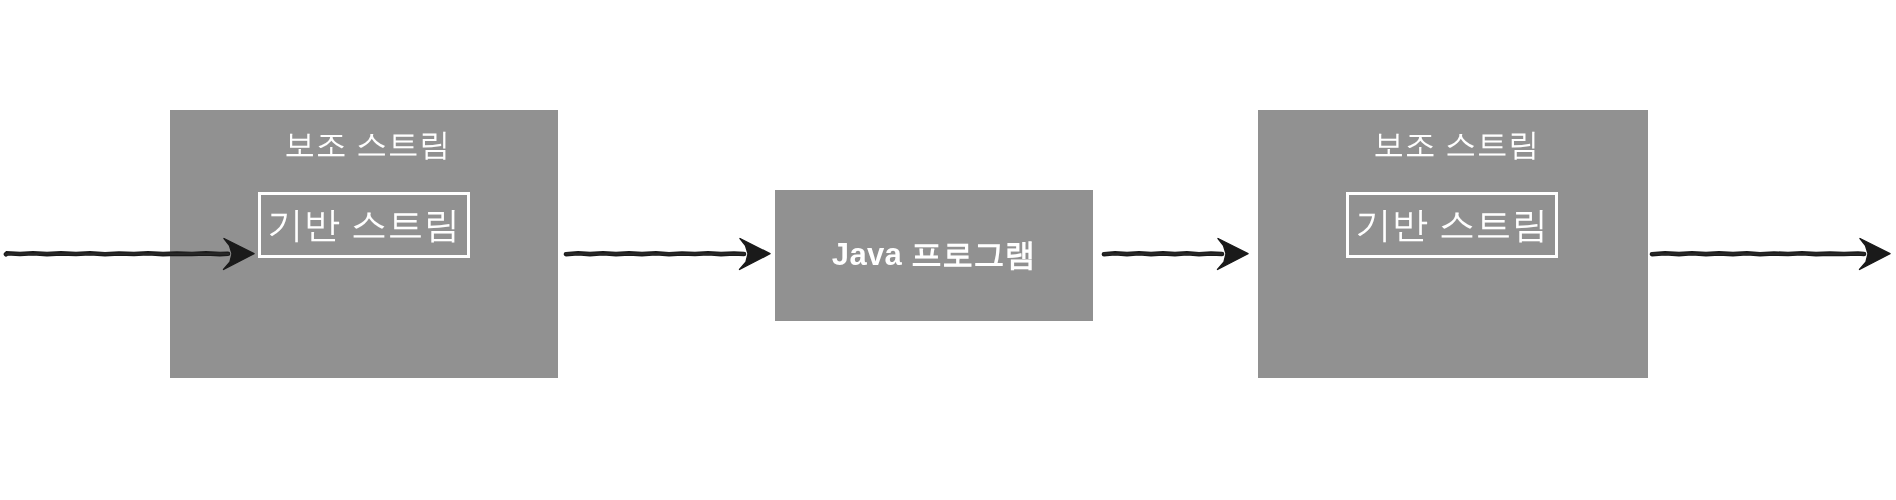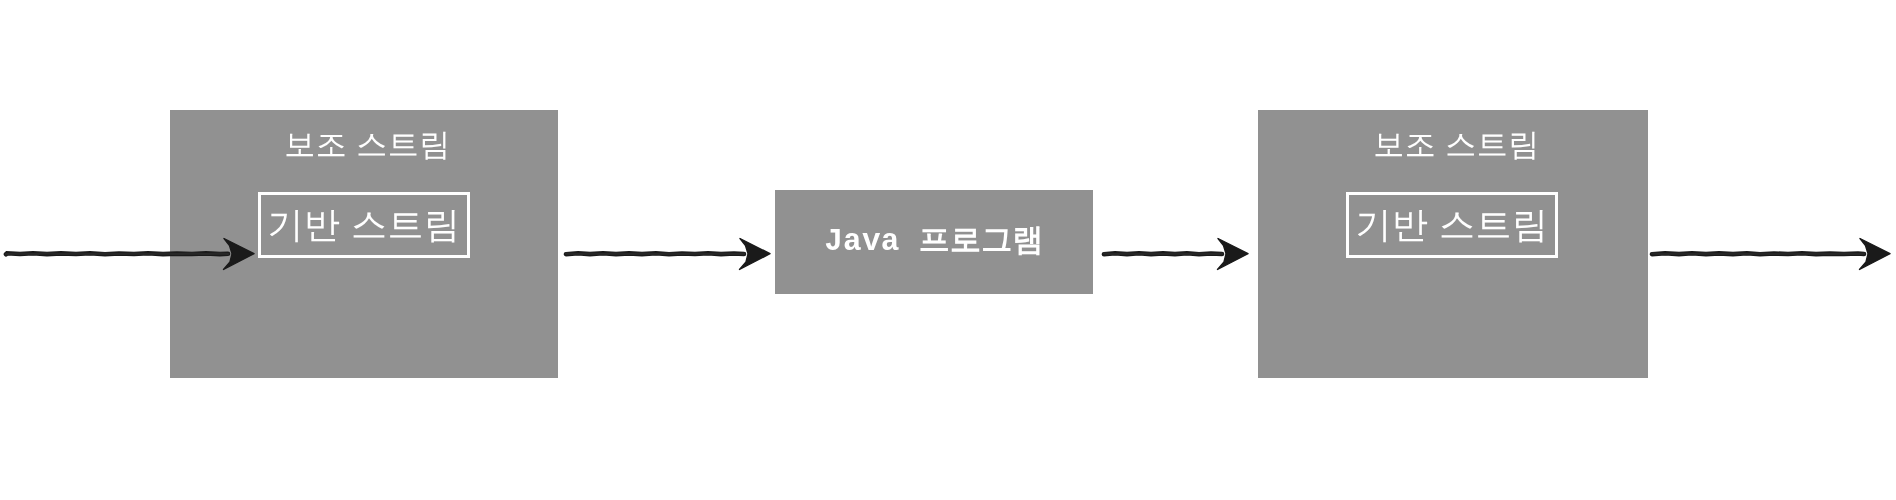--- a/index.html
+++ b/index.html
@@ -89,21 +89,21 @@
 
 <div id="canvas">
 
   <div class="wrapper-box" style="left:170px; top:110px; width:388px; height:268px;">
     <div class="wrapper-title" style="top:18px;">보조 스트림</div>
     <div class="inner-box" style="left:88px; top:82px; width:212px; height:66px;">
       <span class="inner-label">기반 스트림</span>
     </div>
   </div>
 
-  <div class="program-box" style="left:775px; top:190px; width:318px; height:104px;font-family:Liberation Mono, monospace;">
+  <div class="program-box" style="left:775px; top:190px; width:318px; height:131px;">
     <span class="program-label">Java 프로그램</span>
   </div>
 
   <div class="wrapper-box" style="left:1258px; top:110px; width:390px; height:268px;">
     <div class="wrapper-title" style="top:18px;">보조 스트림</div>
     <div class="inner-box" style="left:88px; top:82px; width:212px; height:66px;">
       <span class="inner-label">기반 스트림</span>
     </div>
   </div>
 

